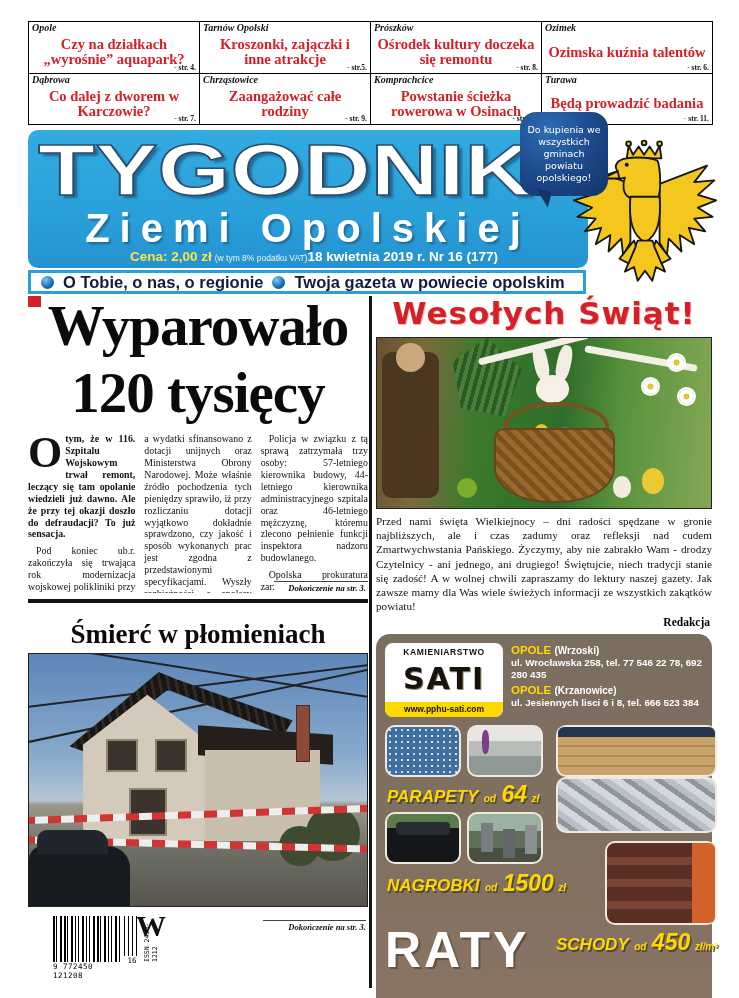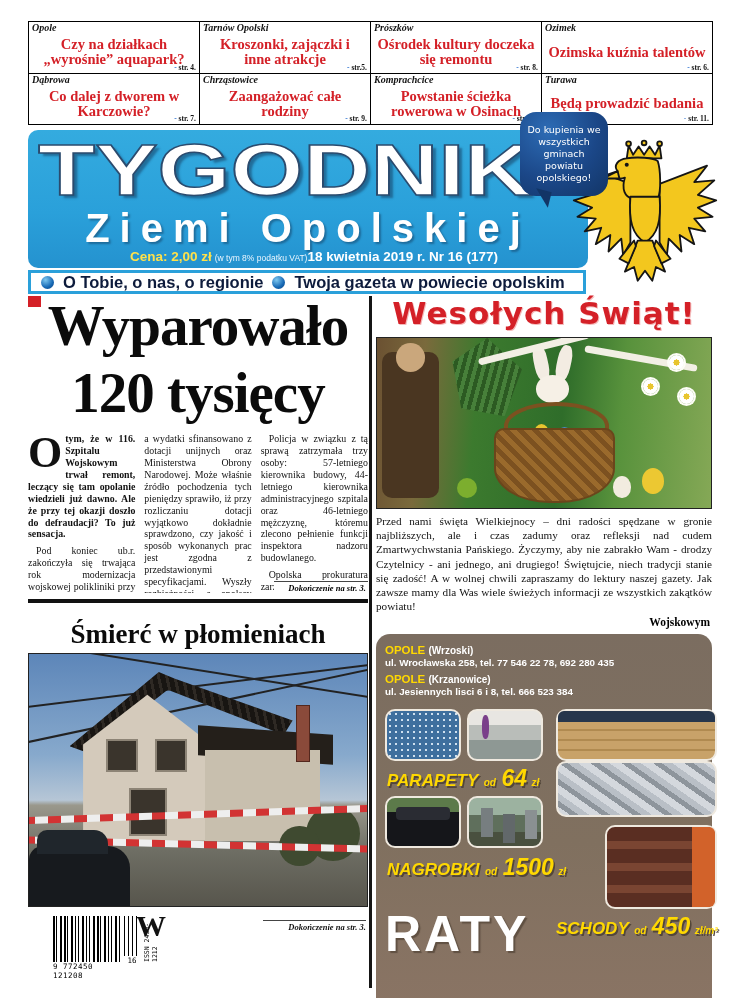--- a/index.html
+++ b/index.html
@@ -351,24 +351,29 @@
     <div class="ebasket"></div>
     <div class="eflower" style="right:8%;top:10%;"></div>
     <div class="eflower" style="right:16%;top:24%;"></div>
     <div class="eflower" style="right:5%;top:30%;"></div>
     <div class="egg" style="right:14%;bottom:8%;width:22px;height:26px;background:#ecc832;"></div>
     <div class="egg" style="right:24%;bottom:6%;width:18px;height:22px;background:#f2ecdf;"></div>
     <div class="egg" style="left:24%;bottom:6%;width:20px;height:20px;background:#7cae2e;border-radius:50%;"></div>
   </div>
 
   <div class="emsg">Przed nami święta Wielkiejnocy – dni radości spędzane w gronie najbliższych, ale i czas zadumy oraz refleksji nad cudem Zmartwychwstania Pańskiego. Życzymy, aby nie zabrakło Wam - drodzy Czytelnicy - ani jednego, ani drugiego! Świętujcie, niech tradycji stanie się zadość! A w wolnej chwili zapraszamy do lektury naszej gazety. Jak zawsze mamy dla Was wiele świeżych informacji ze wszystkich zakątków powiatu!</div>
-  <div class="esign">Wojskowym</div>
+  <div class="esign">Redakcja</div>
 
   <div class="ad">
     <div class="adhead">
+      <div class="sati">
+        <div class="k">KAMIENIARSTWO</div>
+        <div class="s">SATI</div>
+        <div class="w">www.pphu-sati.com</div>
+      </div>
       <div class="contacts">
         <div class="loct"><span>OPOLE</span> <span class="par">(Wrzoski)</span></div>
         <div class="loca">ul. Wrocławska 258, tel. 77 546 22 78, 692 280 435</div>
         <div class="loct"><span>OPOLE</span> <span class="par">(Krzanowice)</span></div>
         <div class="loca">ul. Jesiennych lisci 6 i 8, tel. 666 523 384</div>
       </div>
     </div>
 
     <div class="adbody">
       <div class="adcl">

